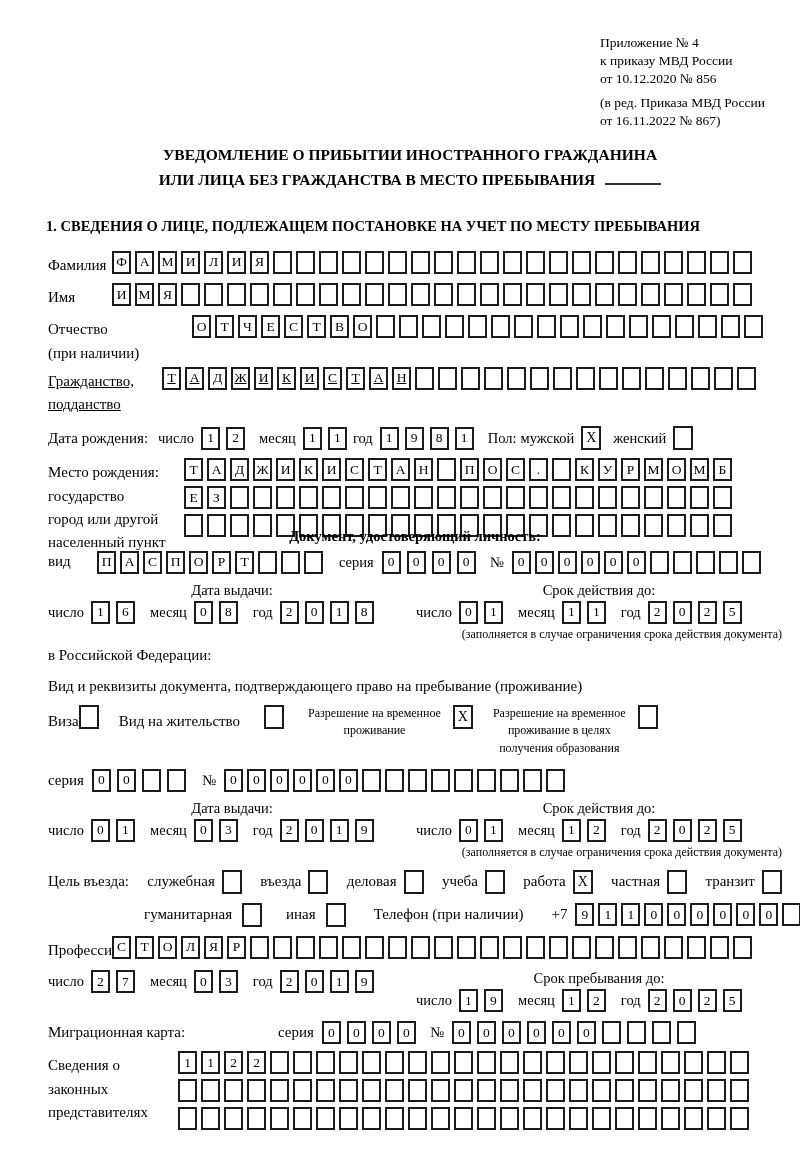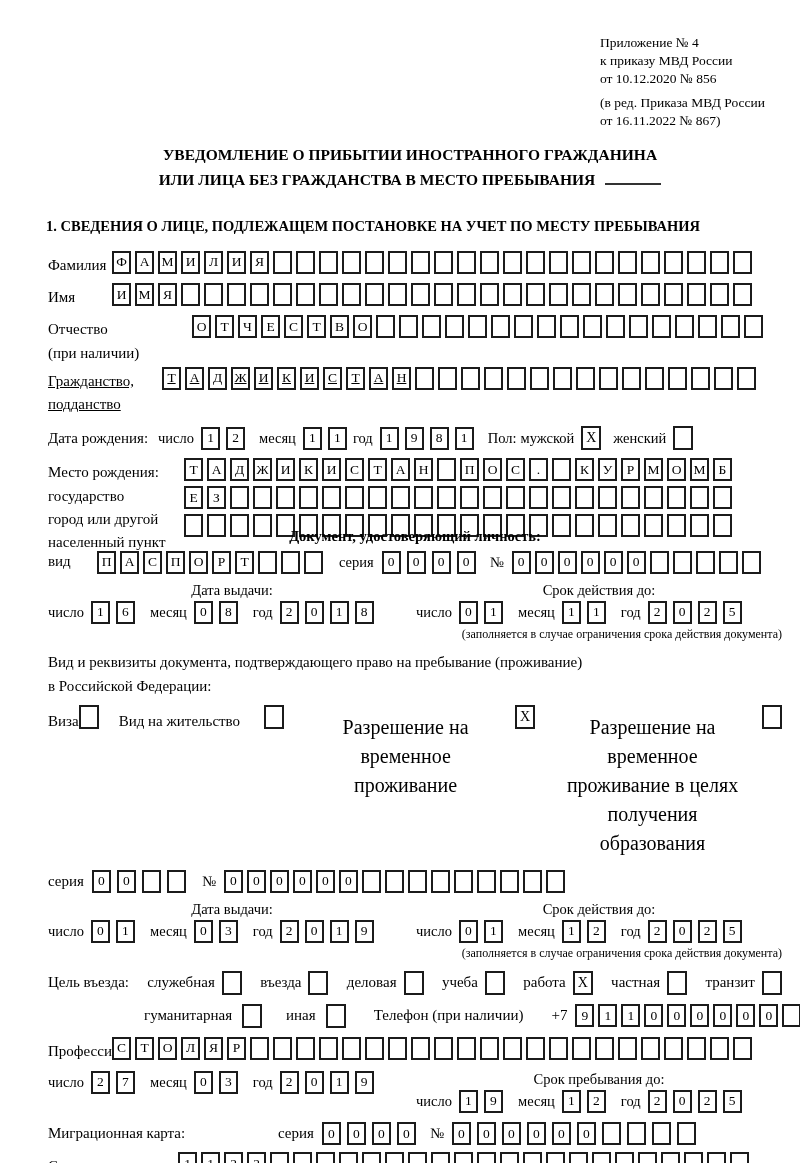--- a/index.html
+++ b/index.html
@@ -42,21 +42,21 @@
   .dg1{width:368px;}
   .dg2{flex:1;}
   .dghead{text-align:center;font-size:14.5px;margin-bottom:2px;}
   .dline{display:flex;align-items:center;}
   .dlbl{font-size:14.5px;margin-right:7px;}
   .dline .cells{margin-right:9px;}
   .note{font-size:12px;text-align:right;margin-top:3px;}
   .dochead{text-align:center;font-weight:bold;font-size:14.5px;margin-top:9px;}
   
   .inl{display:flex;align-items:center;}
-  .opt-multiline{text-align:center;font-size:20px;line-height:1.45;margin-top:8px;}
+  .opt-multiline{text-align:center;font-size:12px;line-height:1.45;}
   .pt2{padding-top:2px;}
   .purp{display:flex;align-items:center;justify-content:space-between;margin-top:10px;}
   .pair{display:flex;align-items:center;}
   .pair .chk{margin-left:7px;}
   .ml8{margin-left:8px;}.ml10{margin-left:10px;}.ml12{margin-left:12px;}
   .ml20{margin-left:20px;}.ml24{margin-left:24px;}.ml28{margin-left:28px;}
   .ml40{margin-left:40px;}
   .mr8{margin-right:8px;}
   .intro{font-size:15px;margin-top:9px;line-height:1.5;}
 </style>
@@ -412,22 +412,22 @@
             <span class="cell">2</span>
             <span class="cell">0</span>
             <span class="cell">2</span>
             <span class="cell">5</span>
           </span>
       </div>
     </div>
   </div>
   <div class="note">(заполняется в случае ограничения срока действия документа)</div>
 
+  <div class="intro" style="margin-top:2px;">в Российской Федерации:</div>
   <div class="intro">Вид и реквизиты документа, подтверждающего право на пребывание (проживание)</div>
-  <div class="intro" style="margin-top:2px;">в Российской Федерации:</div>
 
   <div class="frow" style="margin-top:7px;">
     <span class="lbl pt2" style="padding-top:5px;">Виза</span>
     <span class="chk"></span>
     <span class="lbl ml20" style="padding-top:5px;">Вид на жительство</span>
     <span class="chk ml24"></span>
     <div class="opt-multiline ml24">
       <div>Разрешение на временное</div>
       <div>проживание</div>
     </div>

